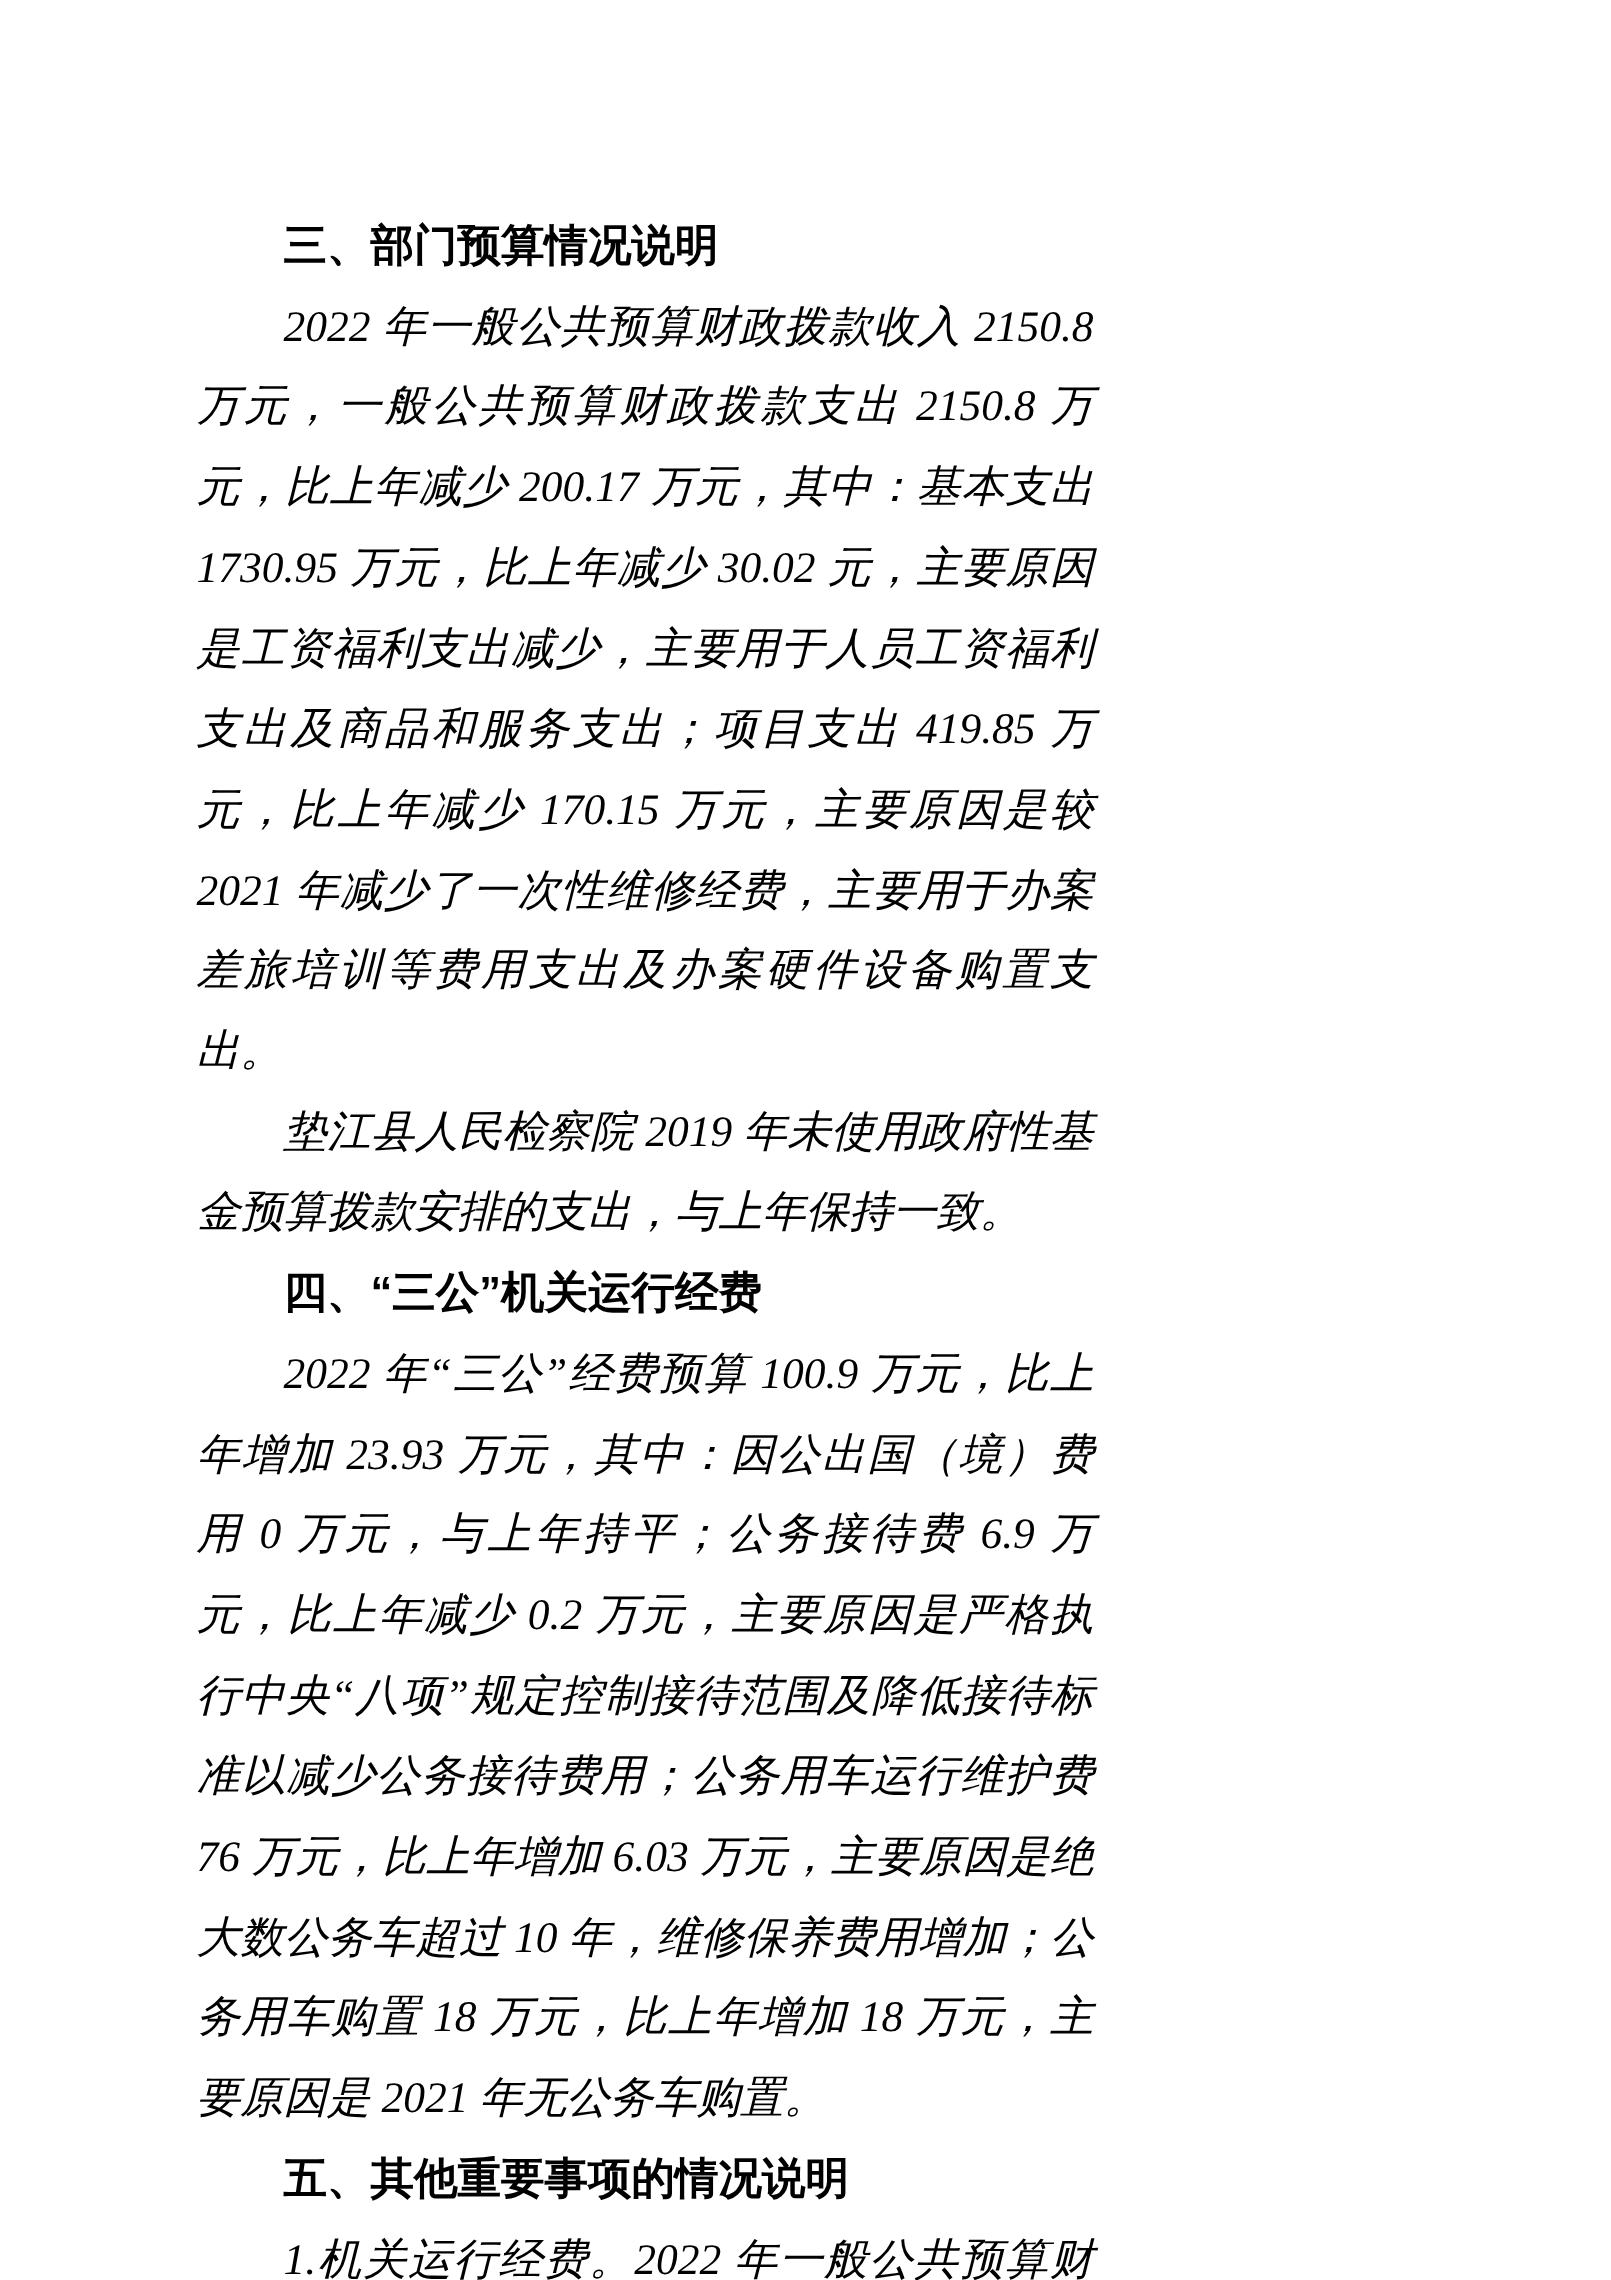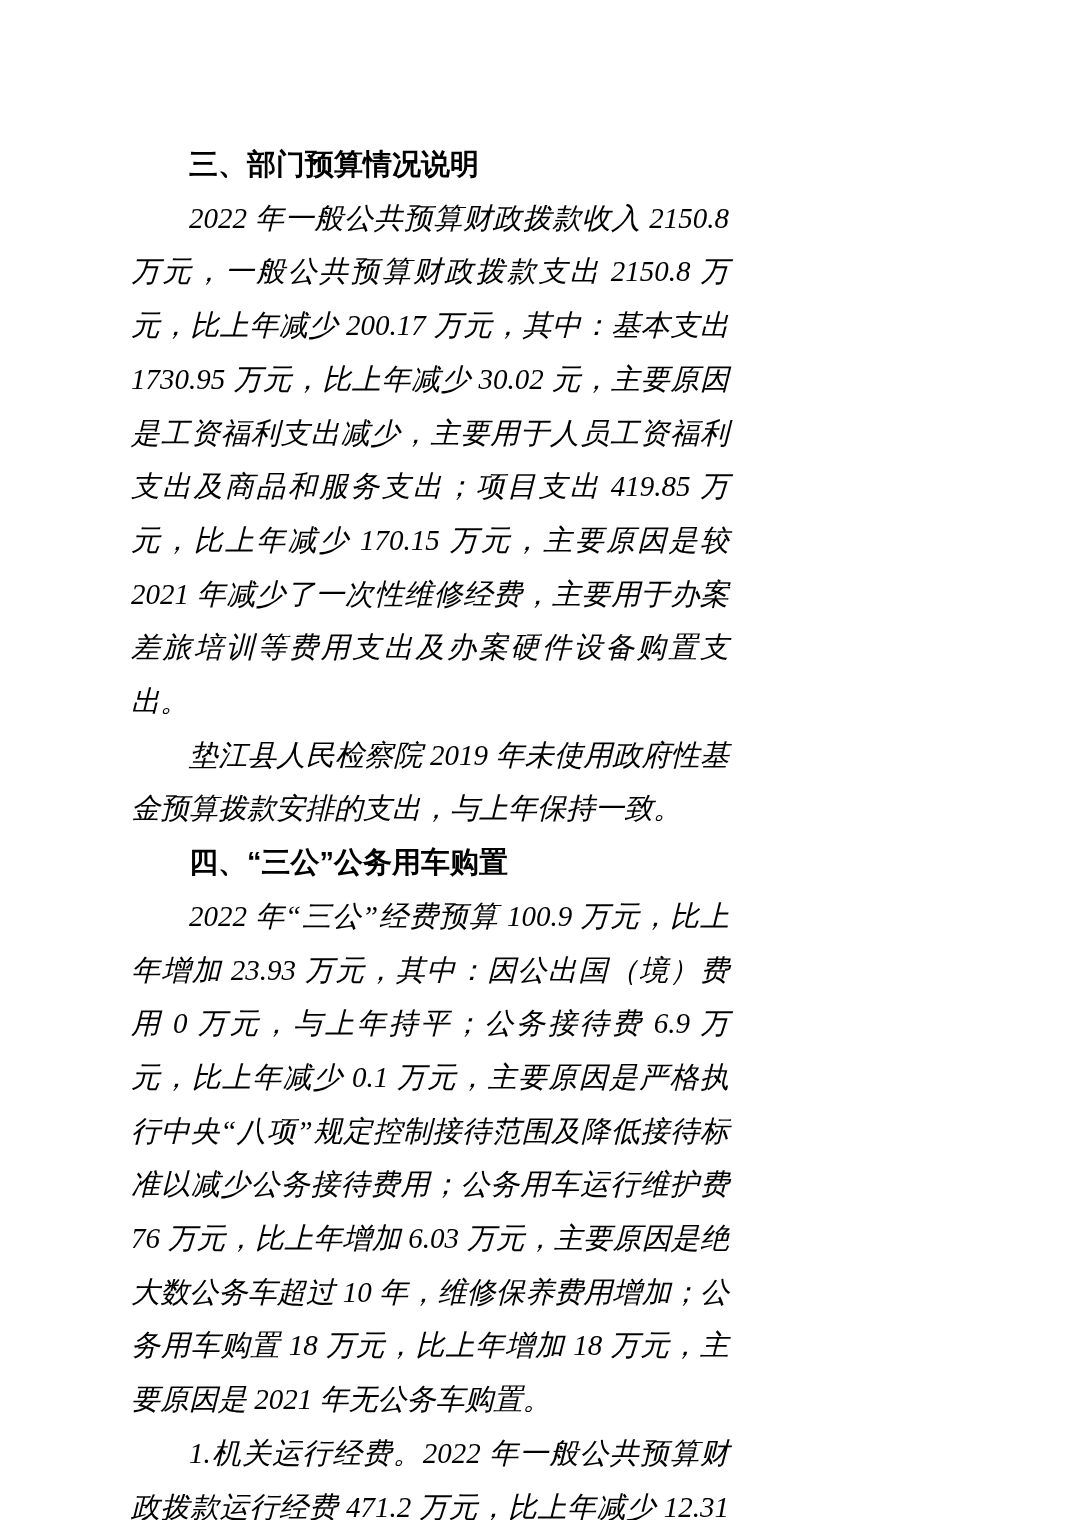--- a/index.html
+++ b/index.html
@@ -47,19 +47,20 @@
 </head>
 <body>
 
 <div class="page">
   <h2>三、部门预算情况说明</h2>
 
   <p>2022 年一般公共预算财政拨款收入 2150.8 万元，一般公共预算财政拨款支出 2150.8 万元，比上年减少 200.17 万元，其中：基本支出 1730.95 万元，比上年减少 30.02 元，主要原因是工资福利支出减少，主要用于人员工资福利支出及商品和服务支出；项目支出 419.85 万元，比上年减少 170.15 万元，主要原因是较 2021 年减少了一次性维修经费，主要用于办案差旅培训等费用支出及办案硬件设备购置支出。</p>
 
   <p>垫江县人民检察院 2019 年未使用政府性基金预算拨款安排的支出，与上年保持一致。</p>
 
-  <h2>四、“三公”公务用车购置</h2>
+  <h2>四、“三公”机关运行经费</h2>
 
-  <p>2022 年“三公”经费预算 100.9 万元，比上年增加 23.93 万元，其中：因公出国（境）费用 0 万元，与上年持平；公务接待费 6.9 万元，比上年减少 0.1 万元，主要原因是严格执行中央“八项”规定控制接待范围及降低接待标准以减少公务接待费用；公务用车运行维护费 76 万元，比上年增加 6.03 万元，主要原因是绝大数公务车超过 10 年，维修保养费用增加；公务用车购置 18 万元，比上年增加 18 万元，主要原因是 2021 年无公务车购置。</p>
+  <p>2022 年“三公”经费预算 100.9 万元，比上年增加 23.93 万元，其中：因公出国（境）费用 0 万元，与上年持平；公务接待费 6.9 万元，比上年减少 0.2 万元，主要原因是严格执行中央“八项”规定控制接待范围及降低接待标准以减少公务接待费用；公务用车运行维护费 76 万元，比上年增加 6.03 万元，主要原因是绝大数公务车超过 10 年，维修保养费用增加；公务用车购置 18 万元，比上年增加 18 万元，主要原因是 2021 年无公务车购置。</p>
 
+  <h2>五、其他重要事项的情况说明</h2>
 
   <p>1.机关运行经费。2022 年一般公共预算财政拨款运行经费 471.2 万元，比上年减少 12.31 万元，主要原因为单位在编人员变动。主要用于办公费、印刷费、邮电费、物管费、差旅费、会议费、培训费及其他商品和服务支出等。</p>
 </div>
 
 </body></html>

